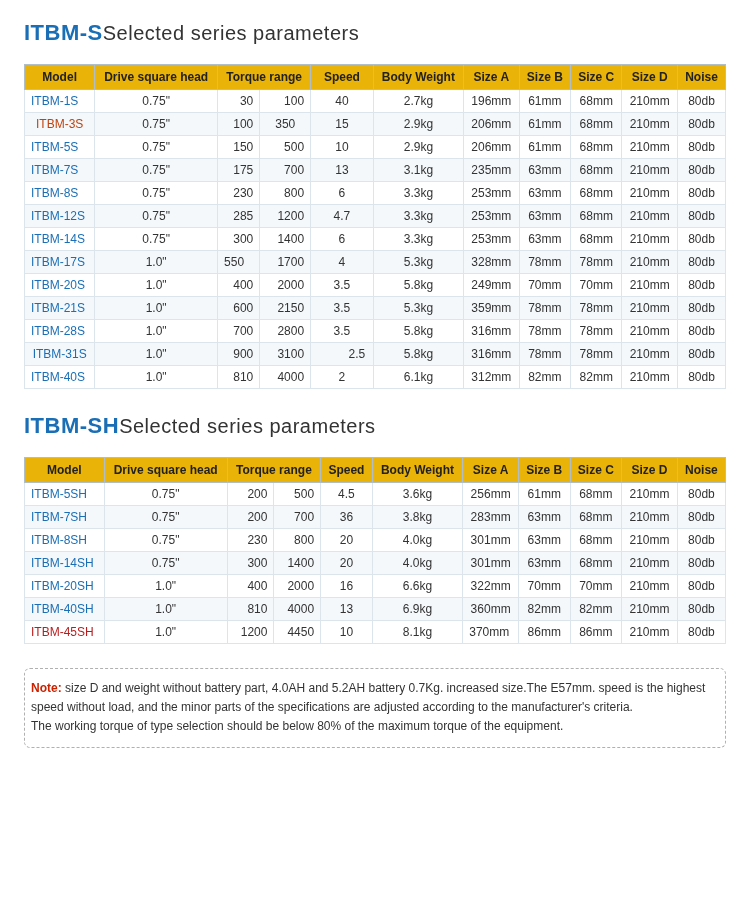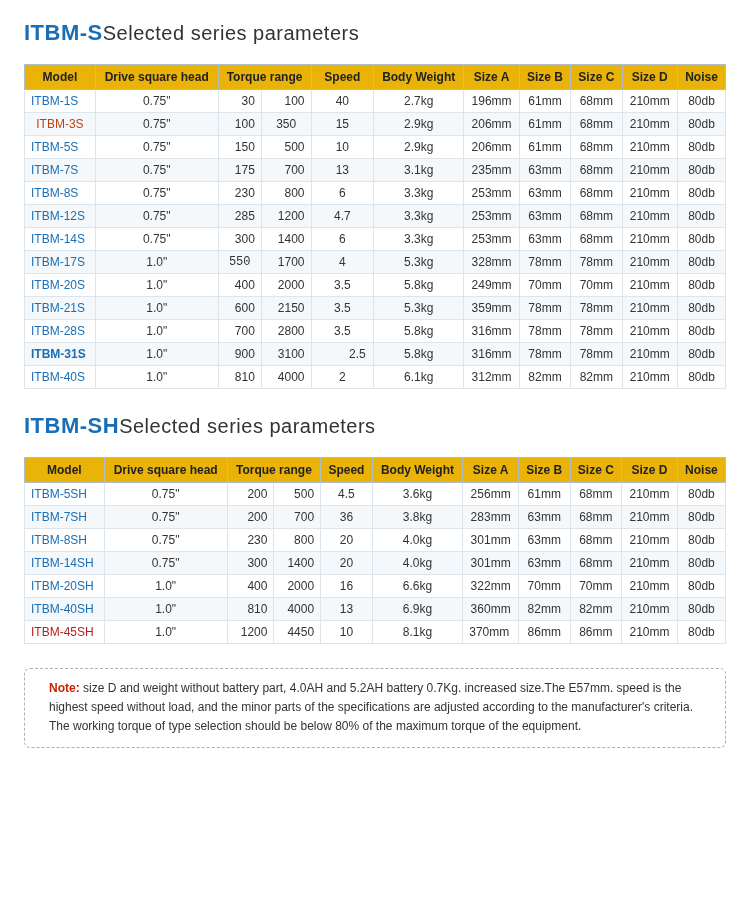--- a/index.html
+++ b/index.html
@@ -49,21 +49,21 @@
     }
     tbody td {
       padding: 4px 6px;
       border: 1px solid #dce4ec;
       font-size: 12px;
       color: #333;
     }
     .note-box {
       border: 1.5px dashed #b0b0b0;
       border-radius: 6px;
-      padding: 10px 24px;
+      padding: 10px 6px;
       font-size: 12px;
       color: #333;
       line-height: 1.6;
       margin-top: 6px;
     }
     .note-box .note-label {
       color: #cc2200;
       font-weight: bold;
     }
     .section-gap {
@@ -182,21 +182,21 @@
             <td style="text-align: center;">3.3kg</td>
             <td style="text-align: center;">253mm</td>
             <td style="text-align: center;">63mm</td>
             <td style="text-align: center;">68mm</td>
             <td style="text-align: center;">210mm</td>
             <td style="text-align: center;">80db</td>
           </tr>
           <tr>
             <td style="font-weight: normal; color: rgb(26, 110, 181); text-align: left;">ITBM-17S</td>
             <td style="text-align: center;">1.0"</td>
-            <td style="text-align: center; font-family: Liberation Mono, monospace;">550</td>
+            <td style="text-align: left;">550</td>
             <td style="text-align: right;">1700</td>
             <td style="text-align: center;">4</td>
             <td style="text-align: center;">5.3kg</td>
             <td style="text-align: center;">328mm</td>
             <td style="text-align: center;">78mm</td>
             <td style="text-align: center;">78mm</td>
             <td style="text-align: center;">210mm</td>
             <td style="text-align: center;">80db</td>
           </tr>
           <tr>
@@ -232,21 +232,21 @@
             <td style="text-align: right;">2800</td>
             <td style="text-align: center;">3.5</td>
             <td style="text-align: center;">5.8kg</td>
             <td style="text-align: center;">316mm</td>
             <td style="text-align: center;">78mm</td>
             <td style="text-align: center;">78mm</td>
             <td style="text-align: center;">210mm</td>
             <td style="text-align: center;">80db</td>
           </tr>
           <tr>
-            <td style="font-weight: bold; color: rgb(26, 110, 181); text-align: left;">ITBM-31S</td>
+            <td style="font-weight: normal; color: rgb(26, 110, 181); text-align: center;">ITBM-31S</td>
             <td style="text-align: center;">1.0"</td>
             <td style="text-align: right;">900</td>
             <td style="text-align: right;">3100</td>
             <td style="text-align: center; padding-left: 36px;">2.5</td>
             <td style="text-align: center;">5.8kg</td>
             <td style="text-align: center;">316mm</td>
             <td style="text-align: center;">78mm</td>
             <td style="text-align: center;">78mm</td>
             <td style="text-align: center;">210mm</td>
             <td style="text-align: center;">80db</td>

